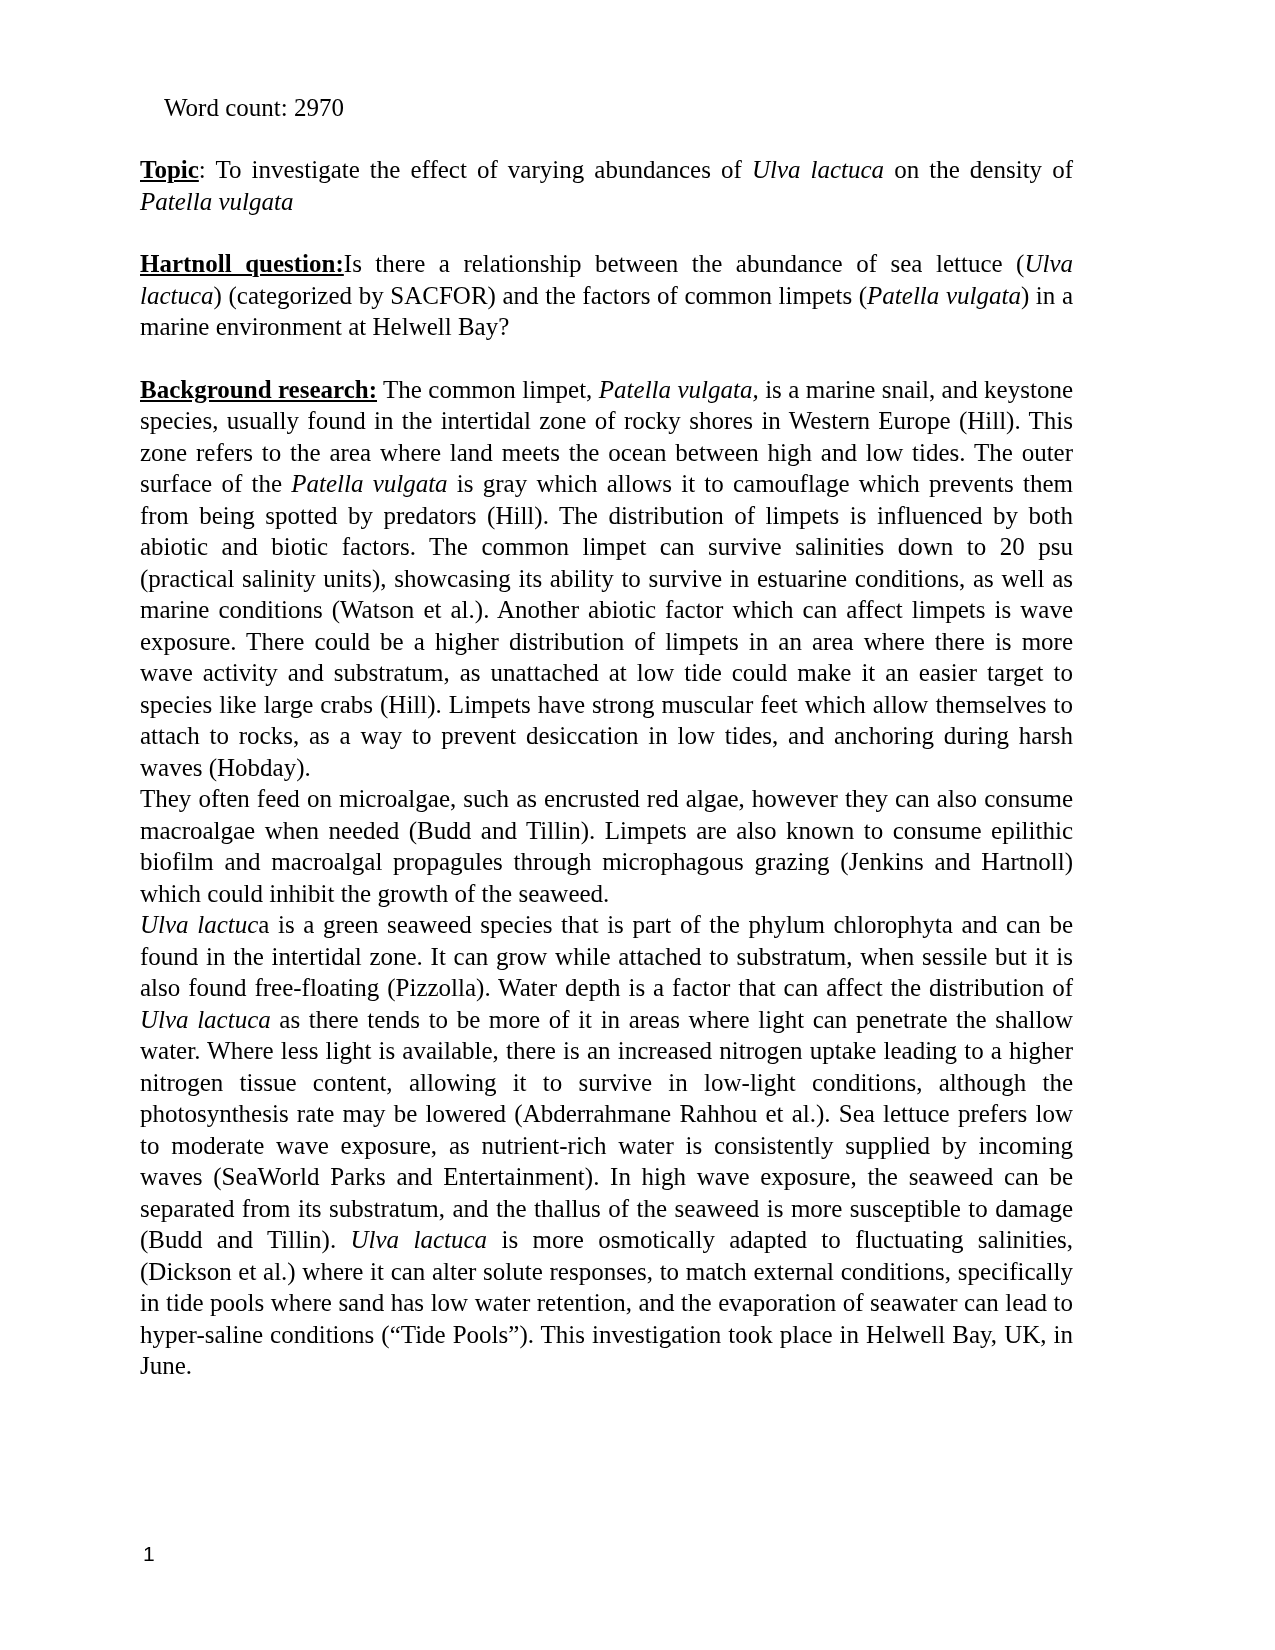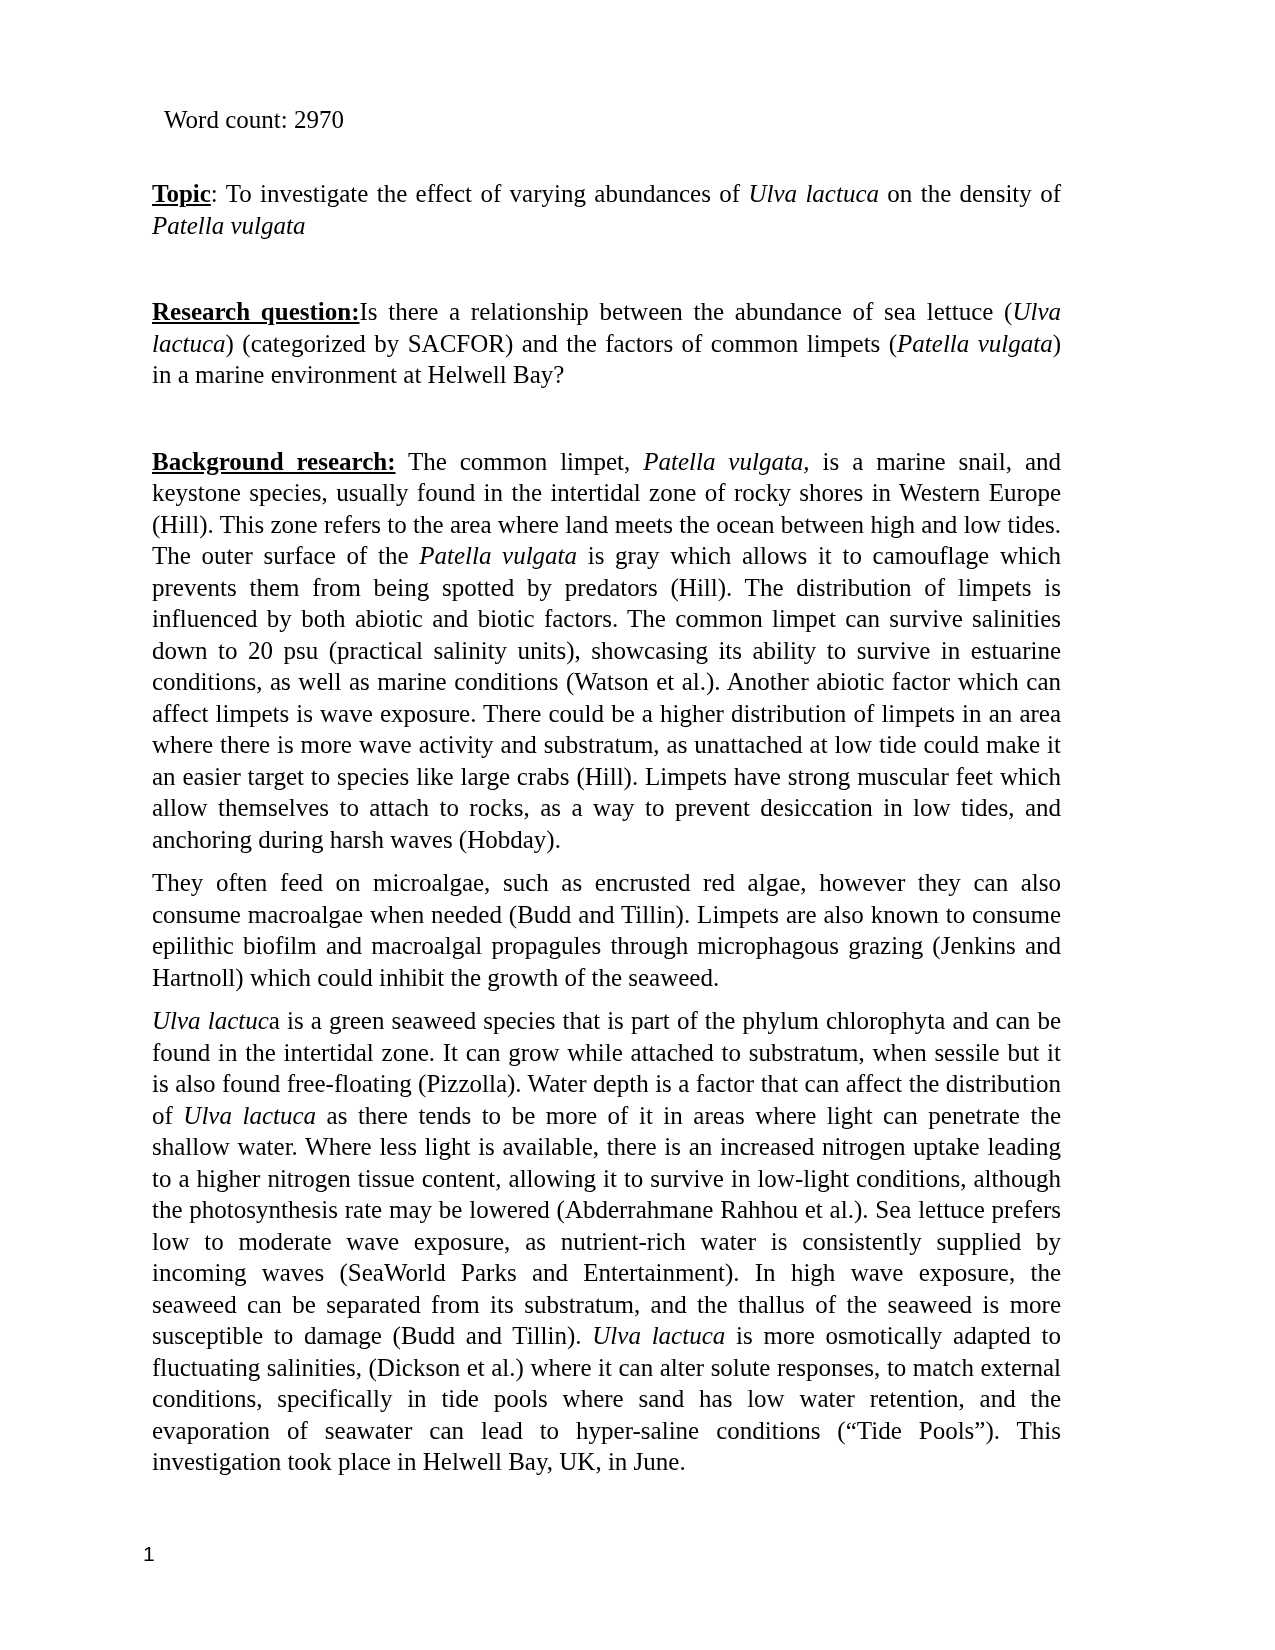--- a/index.html
+++ b/index.html
@@ -15,37 +15,37 @@
     position: relative;
     width: 1275px;
     height: 1650px;
     background: #ffffff;
     box-sizing: border-box;
     overflow: hidden;
   }
   .content {
     position: absolute;
     left: 140px;
-    top: 104px;
+    top: 92px;
     width: 933px;
   }
   .wordcount {
     font-size: 25px;
     line-height: 31px;
     text-indent: 24px;
     margin: 0 0 0 0;
     text-align: left;
   }
   .spacer-lg { height: 31px; }
   .spacer-sm { height: 31px; }
 
   p.para {
     font-size: 25px;
     line-height: 31.5px;
-    margin: 12px;
+    margin: 0;
     text-align: justify;
     text-justify: inter-word;
     hyphens: none;
   }
   
 
   .hdr {
     font-weight: bold;
     text-decoration: underline;
   }
@@ -69,21 +69,21 @@
   <div class="content">
 
     <p class="wordcount">Word count: 2970</p>
 
     <div class="spacer-lg"></div>
 
     <p class="para"><span class="hdr">Topic</span><span>: </span><span>To investigate the effect of varying abundances of </span><span class="it">Ulva lactuca</span><span> on the density of </span><span class="it">Patella vulgata</span></p>
 
     <div class="spacer-sm"></div>
 
-    <p class="para"><span class="hdr">Research question:</span><span>Is there a relationship between the abundance of sea lettuce (</span><span class="it">Ulva lactuca</span><span>) (categorized by SACFOR) and the factors of common limpets (</span><span class="it">Patella vulgata</span><span>) in a marine environment at Helwell Bay?</span></p>
+    <p class="para"><span class="hdr">Hartnoll question:</span><span>Is there a relationship between the abundance of sea lettuce (</span><span class="it">Ulva lactuca</span><span>) (categorized by SACFOR) and the factors of common limpets (</span><span class="it">Patella vulgata</span><span>) in a marine environment at Helwell Bay?</span></p>
 
     <div class="spacer-sm"></div>
 
     <p class="para"><span class="hdr">Background research:</span><span> The common limpet, </span><span class="it">Patella vulgata,</span><span> is a marine snail, and keystone species, usually found in the intertidal zone of rocky shores in Western Europe (Hill). This zone refers to the area where land meets the ocean between high and low tides. The outer surface of the </span><span class="it">Patella vulgata</span><span> is gray which allows it to camouflage which prevents them from being spotted by predators (Hill). The distribution of limpets is influenced by both abiotic and biotic factors. The common limpet can survive salinities down to 20 psu (practical salinity units), showcasing its ability to survive in estuarine conditions, as well as marine conditions (Watson et al.). Another abiotic factor which can affect limpets is wave exposure. There could be a higher distribution of limpets in an area where there is more wave activity and substratum, as unattached at low tide could make it an easier target to species like large crabs (Hill). Limpets have strong muscular feet which allow themselves to attach to rocks, as a way to prevent desiccation in low tides, and anchoring during harsh waves (Hobday).</span></p>
 
     <p class="para">They often feed on microalgae, such as encrusted red algae, however they can also consume macroalgae when needed (Budd and Tillin). Limpets are also known to consume epilithic biofilm and macroalgal propagules through microphagous grazing (Jenkins and Hartnoll) which could inhibit the growth of the seaweed.</p>
 
     <p class="para"><span class="it">Ulva lactuc</span><span>a is a green seaweed species that is part of the phylum chlorophyta and can be found in the intertidal zone.  It can grow while attached to substratum, when sessile but it is also found free-floating (Pizzolla).  Water depth is a factor that can affect the distribution of </span><span class="it">Ulva lactuca</span><span> as there tends to be more of it in areas where light can penetrate the shallow water. Where less light is available, there is an increased nitrogen uptake leading to a higher nitrogen tissue content, allowing it to survive in low-light conditions, although the photosynthesis rate may be lowered (Abderrahmane Rahhou et al.). Sea lettuce prefers low to moderate wave exposure, as nutrient-rich water is consistently supplied by incoming waves (SeaWorld Parks and Entertainment). In high wave exposure, the seaweed can be separated from its substratum, and the thallus of the seaweed is more susceptible to damage (Budd and Tillin). </span><span class="it">Ulva lactuca</span><span> is more osmotically adapted to fluctuating salinities, (Dickson et al.) where it can alter solute responses, to match external conditions, specifically in tide pools where sand has low water retention, and the evaporation of seawater can lead to hyper-saline conditions (“Tide Pools”). This investigation took place in Helwell Bay, UK, in June.</span></p>
 
   </div>

